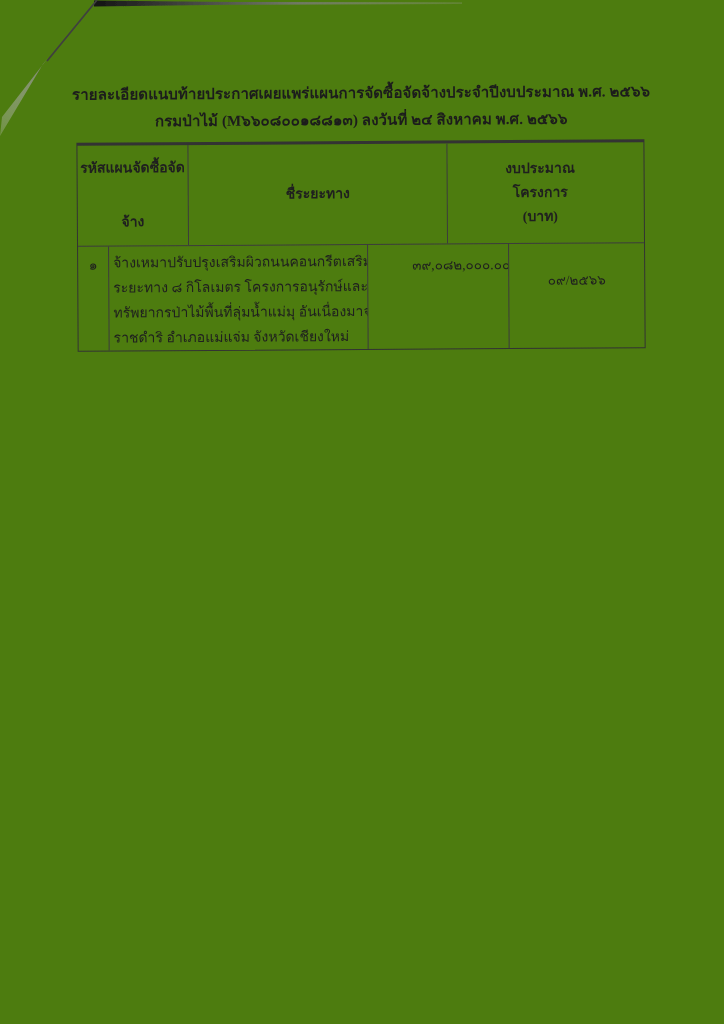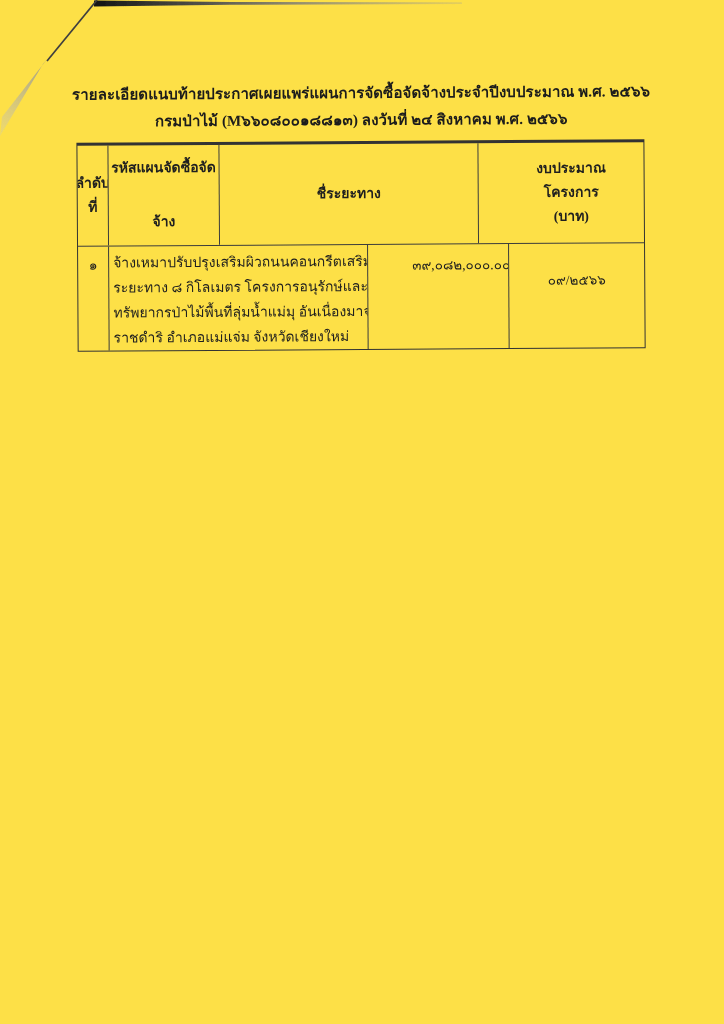--- a/index.html
+++ b/index.html
@@ -4,21 +4,21 @@
 <style>
   html,body{margin:0;padding:0;}
   body{
     width:724px;height:1024px;
     background:#ffffff;
     font-family:"Liberation Serif","DejaVu Serif",serif;
     position:relative;overflow:hidden;
   }
   .page{
     position:absolute;left:0;top:0;width:724px;height:1024px;
-    background:#fde047;color:#1f1f1f;
+    background:#4d7c0f;color:#1f1f1f;
   }
   .skew-wrap{
     position:absolute;left:0;top:0;width:724px;height:420px;
     transform:rotate(-0.35deg);
     transform-origin:360px 240px;
   }
   .title-line{
     position:absolute;left:0;width:724px;
     text-align:center;font-weight:bold;font-size:15px;line-height:20px;
     color:#1c1c1c;letter-spacing:0.1px;
@@ -74,24 +74,20 @@
 <div class="page">
 
   <div class="skew-wrap">
 
     <div class="title-line" id="title1">รายละเอียดแนบท้ายประกาศเผยแพร่แผนการจัดซื้อจัดจ้างประจำปีงบประมาณ พ.ศ. ๒๕๖๖</div>
     <div class="title-line" id="title2">กรมป่าไม้ (M๖๖๐๘๐๐๑๘๘๑๓) ลงวันที่ ๒๔ สิงหาคม พ.ศ. ๒๕๖๖</div>
 
     <div class="doc-table">
 
       <div class="t-row header">
-        <div class="cell c-no">
-          <div class="hline">ลำดับ</div>
-          <div class="hline">ที่</div>
-        </div>
         <div class="cell c-code">
           <div class="hline">รหัสแผนจัดซื้อจัด</div>
           <div class="hline">จ้าง</div>
         </div>
         <div class="cell c-project">
           <div class="hline">ชื่ระยะทาง</div>
         </div>
         <div class="cell c-budget">
           <div class="hline">งบประมาณ</div>
           <div class="hline">โครงการ</div>

